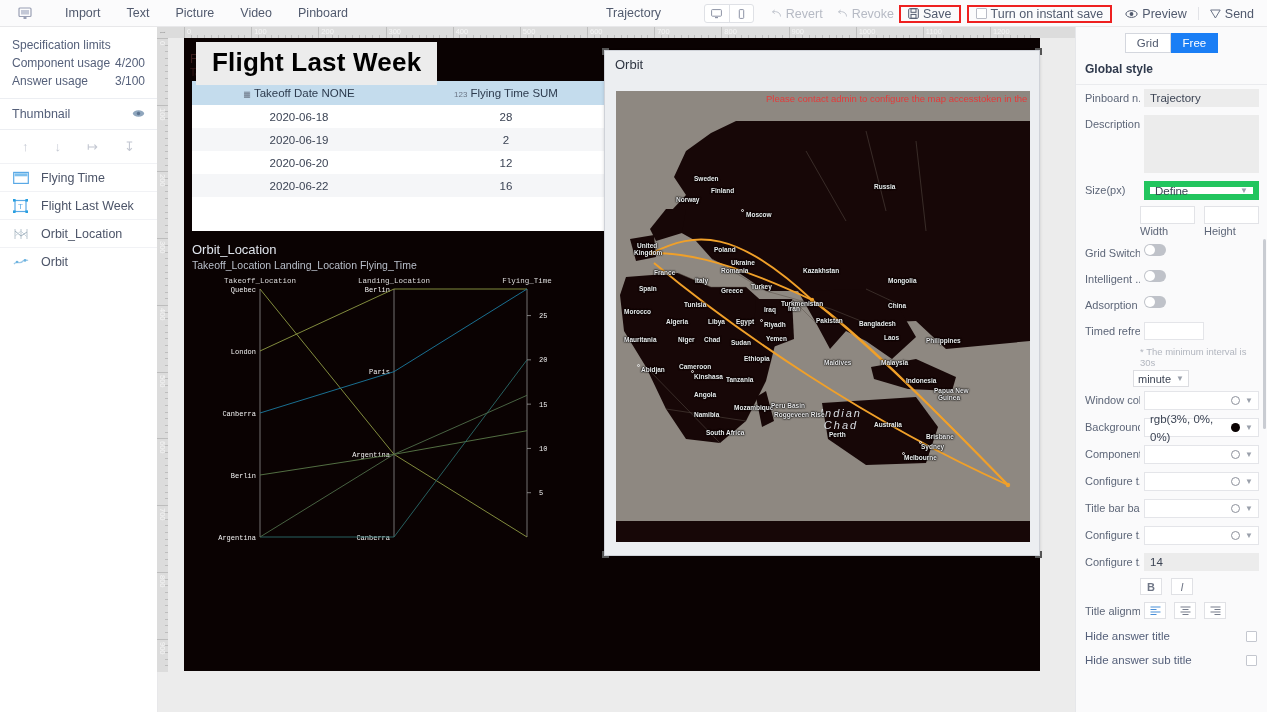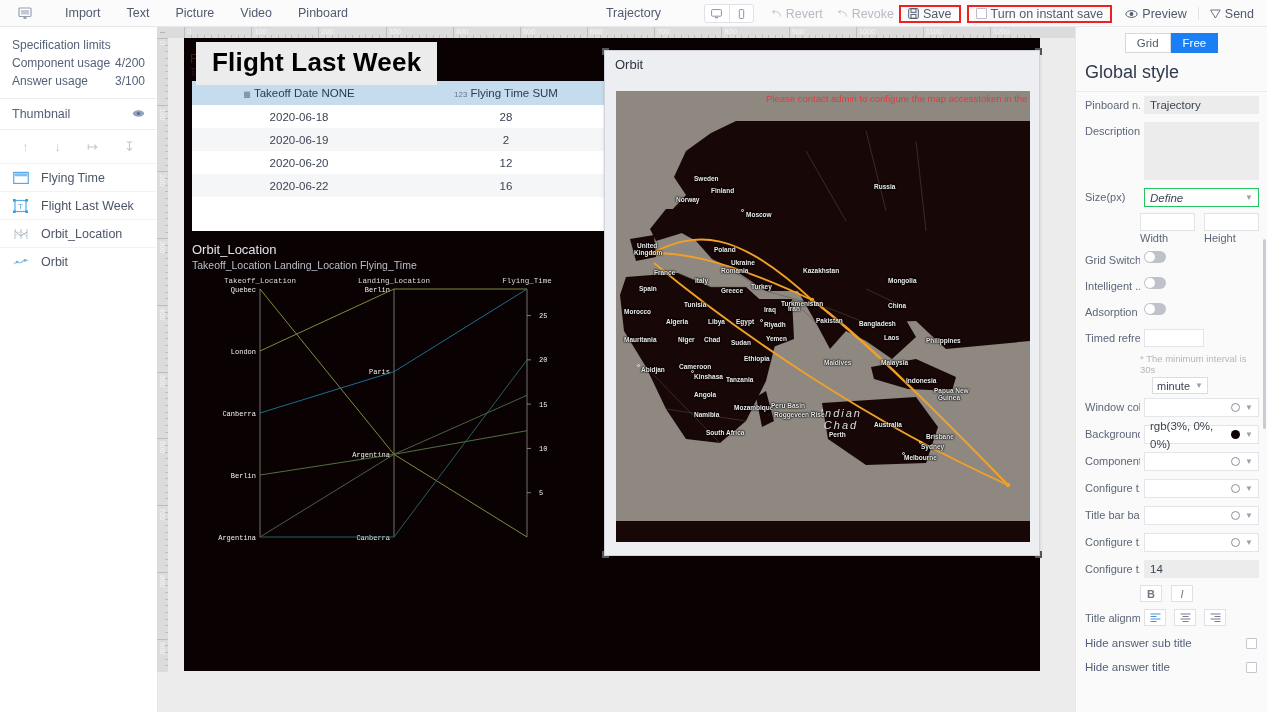--- a/index.html
+++ b/index.html
@@ -195,21 +195,21 @@
   }
   #rp-mode {
     display:flex; justify-content:center; padding:6px 0 7px 0;
   }
   .segbtn {
     font-size:11.5px; padding:3px 11px; border:1px solid #d4d7de;
     background:#fff; color:#515a6e; cursor:pointer;
   }
   .segbtn.active { background:#1a7ef5; border-color:#1a7ef5; color:#fff; }
   #rp-gs {
-    font-size:18px; font-weight:normal; color:#303a4d; padding:2px 0 8px 9px;
+    font-size:12px; font-weight:bold; color:#303a4d; padding:2px 0 8px 9px;
   }
   .rp-div { height:1px; background:#eaebee; }
   .rp-row {
     display:flex; align-items:flex-start; gap:4px;
     padding:4px 8px 4px 9px; min-height:22px;
   }
   .rp-lab {
     width:55px; flex:none; font-size:11px; color:#5d6678; line-height:18px;
     overflow:hidden; white-space:nowrap;
   }
@@ -219,23 +219,23 @@
     font-size:11.5px; color:#3c4454; padding:0 6px; width:100%;
     display:block;
   }
   .inp-white {
     background:#fff; border:1px solid #e4e5e9; height:18px;
     line-height:18px; font-size:11.5px; color:#3c4454; padding:0 6px;
     width:100%; display:block;
   }
   .ta-grey { background:#ececec; height:58px; width:100%; }
   .selbox {
-    background:#fff; border:1px solid #22c55e; height:19px;
+    background:#fff; border:6px solid #22c55e; height:19px;
     display:flex; align-items:center; justify-content:space-between;
-    padding:0 5px; font-size:11.5px; color:#3c4454; cursor:pointer;font-style:italic;
+    padding:0 5px; font-size:11.5px; color:#3c4454; cursor:pointer;
   }
   .wh-row { display:flex; gap:9px; padding:2px 8px 0 64px; }
   .wh-box {
     background:#fff; border:1px solid #e2e3e7; height:18px; flex:1;
   }
   .wh-lbl {
     display:flex; gap:9px; padding:1px 8px 3px 64px;
     font-size:11px; color:#5d6678;
   }
   .wh-lbl span { flex:1; }
@@ -246,21 +246,21 @@
   .tgl::after {
     content:""; position:absolute; left:1px; top:1px; width:10px;
     height:10px; border-radius:50%; background:#fff;
   }
   .note {
     font-size:9.5px; color:#b2b6bf; padding:2px 8px 2px 64px;
   }
   .minisel {
     width:56px; background:#fff; border:1px solid #dcdde1; height:17px;
     display:flex; align-items:center; justify-content:space-between;
-    padding:0 4px; font-size:11px; color:#3c4454; margin-left:76px;
+    padding:0 4px; font-size:11px; color:#3c4454; margin-left:57px;
     cursor:pointer;
   }
   .colorctl {
     display:flex; align-items:center; justify-content:flex-end; gap:5px;
     height:19px; padding:0 5px;
   }
   .swatch-ring {
     width:9px; height:9px; border-radius:50%; border:1px solid #8d919b;
     background:#fff;
   }
@@ -987,22 +987,22 @@
       </div>
       <div class="al-btn">
         <svg width="11" height="9" viewBox="0 0 11 9">
             <path d="M0.5 1h10M4.5 3.5h6M0.5 6h10M4.5 8.5h6" stroke="#767d8c" stroke-width="1.1"></path>
           </svg>
       </div>
     </div>
   </div>
 
   <div class="cbrow">
+    <span>Hide answer title</span>
+    <span class="cbox"></span>
+  </div>
+  <div class="cbrow">
     <span>Hide answer sub title</span>
     <span class="cbox"></span>
   </div>
-  <div class="cbrow">
-    <span>Hide answer title</span>
-    <span class="cbox"></span>
-  </div>
 
   <div id="rp-scroll"></div>
 </div>
 
 </body></html>

